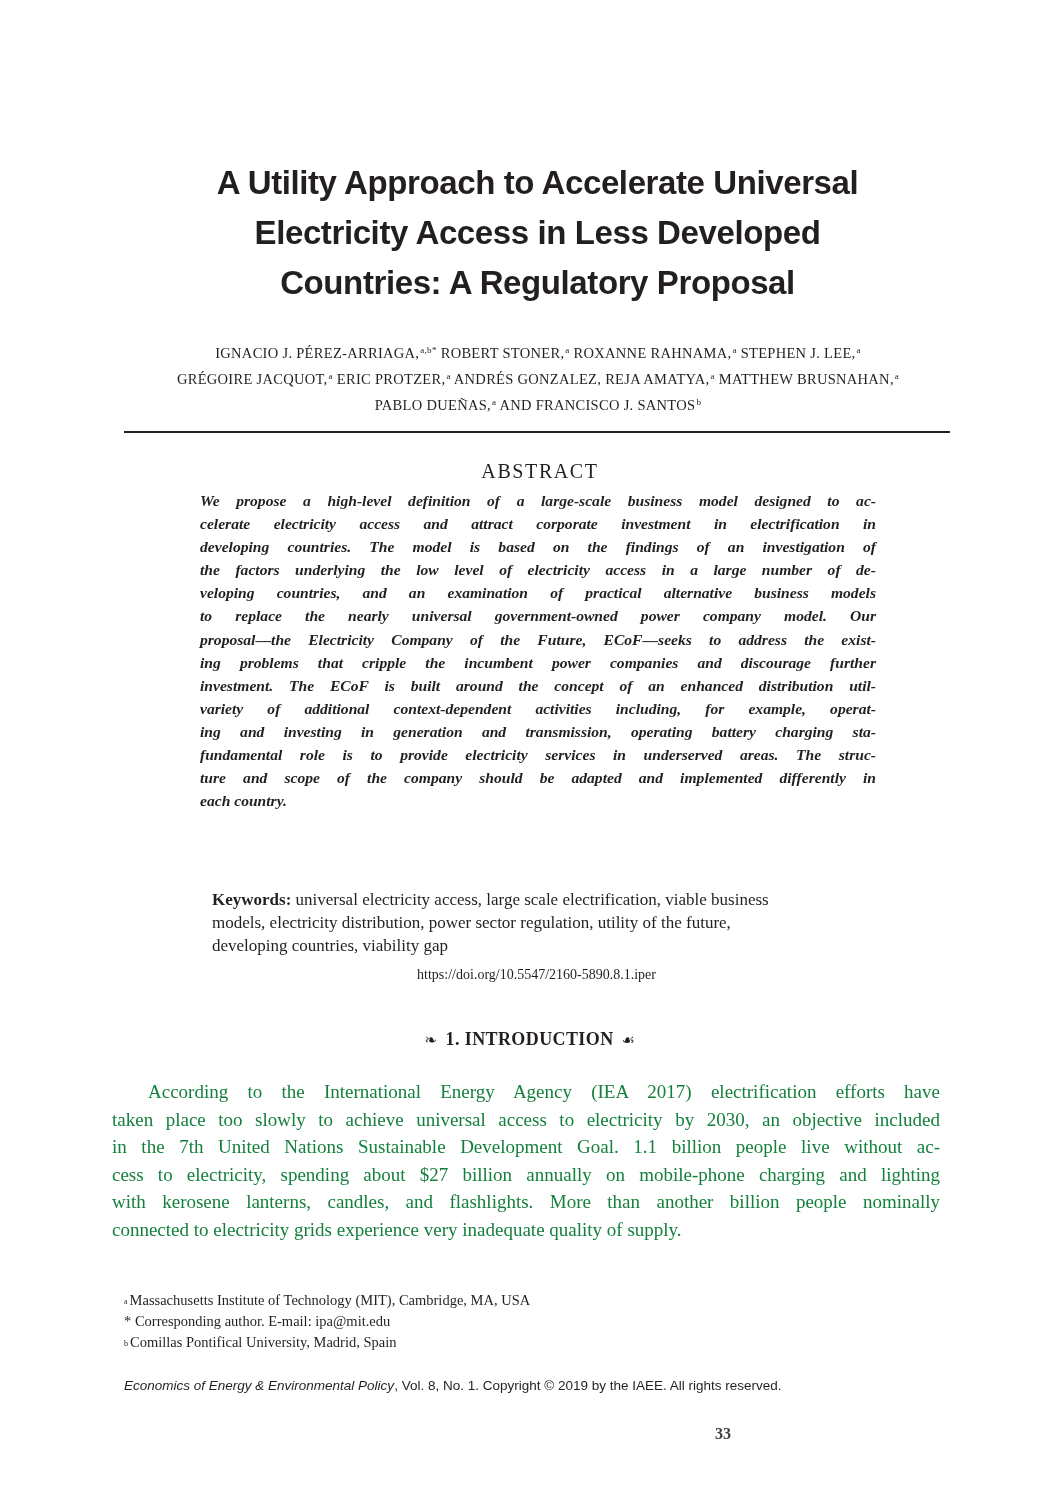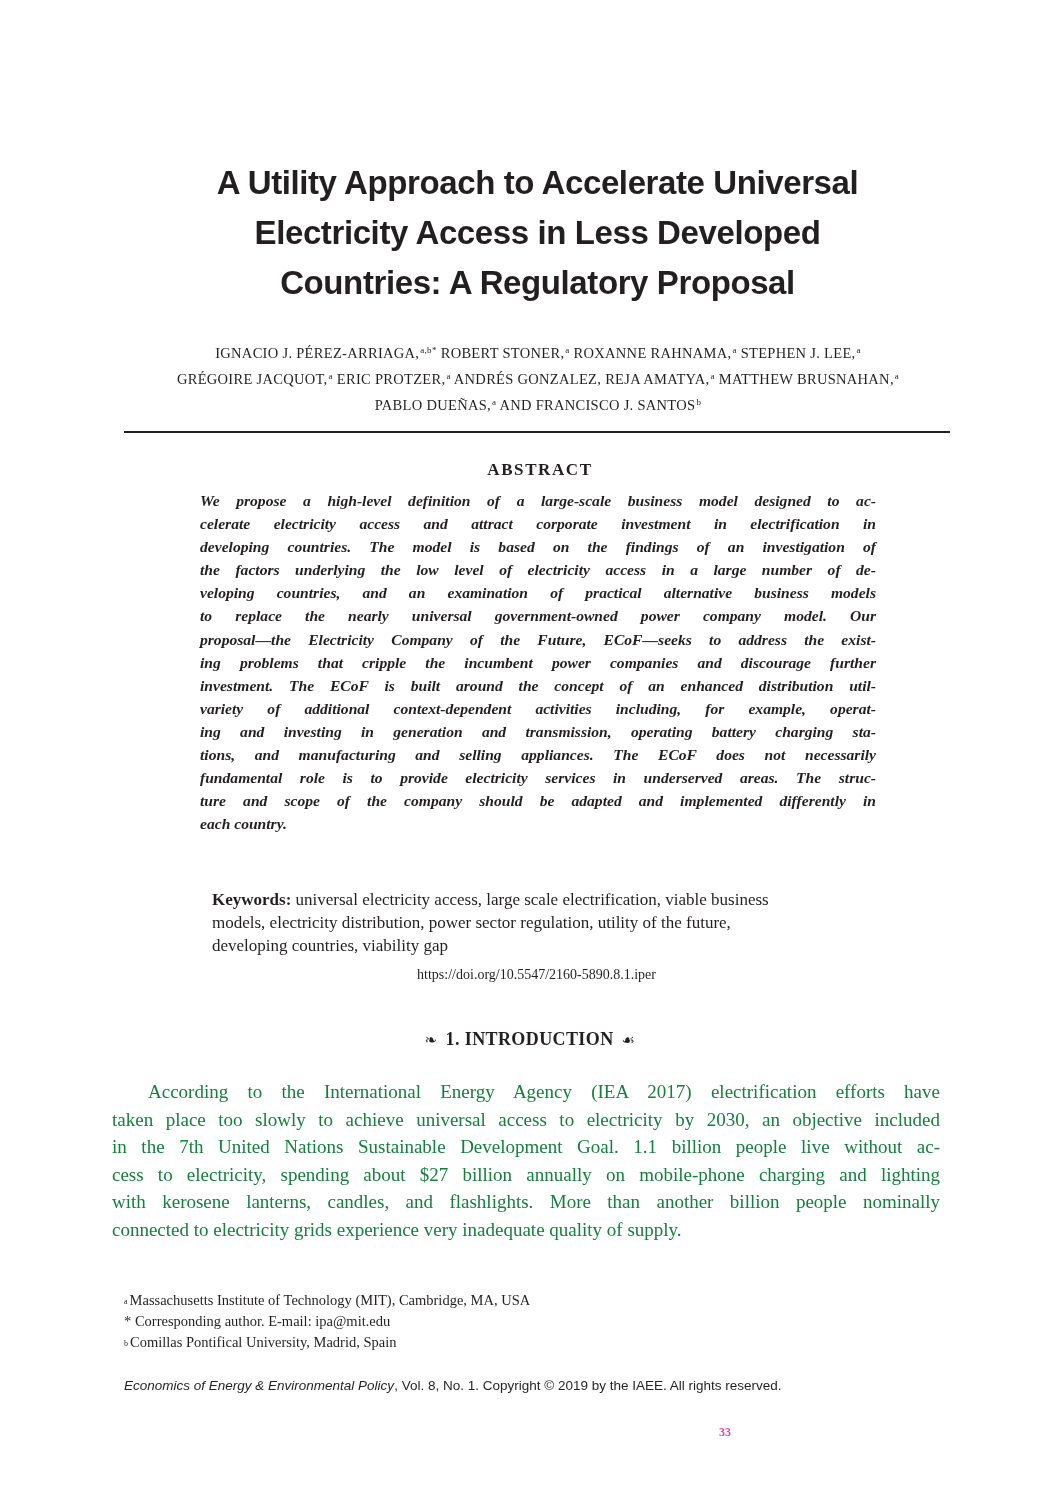--- a/index.html
+++ b/index.html
@@ -27,21 +27,21 @@
 
   .rule {
     position: absolute; left: 124px; width: 826px; top: 431px; height: 2px;
     background: #231f20;
   }
 
   .abstract-heading {
     position: absolute; left: 200px; width: 680px; top: 460px;
     text-align: center;
     font-family: "Liberation Serif", serif;
-    font-size: 17px; font-weight: 700; letter-spacing: 1.6px;
+    font-size: 20px; font-weight: 400; letter-spacing: 1.6px;
   }
 
   .abstract-body {
     position: absolute; left: 200px; width: 676px; top: 489px;
     font-family: "Liberation Serif", serif;
     font-style: italic; font-weight: 700;
     font-size: 15.6px; line-height: 23.1px;
     text-align: justify; color: #231f20;
   }
   .abstract-body .line { display: block; text-align: justify; text-align-last: justify; white-space: nowrap; }
@@ -89,21 +89,21 @@
   .journal-footer {
     position: absolute; left: 124px; top: 1378px;
     font-family: "Liberation Sans", sans-serif;
     font-size: 13.5px; color: #231f20; white-space: nowrap;
   }
   .journal-footer .journal-name { font-style: italic; }
 
   .page-number {
     position: absolute; right: 100px; top: 1425px;
     font-family: "Liberation Serif", serif;
-    font-size: 12px; font-weight: 700; color: #ec4899;
+    font-size: 16px; font-weight: 700; color: #404040;
   }
 </style>
 </head>
 <body>
 
 <div class="page">
 
   <h1 class="title" style="margin:0;">
     <span>A Utility Approach to Accelerate Universal</span>
     <span>Electricity Access in Less Developed</span>
@@ -139,21 +139,20 @@
     <span class="line">celerate electricity access and attract corporate investment in electrification in</span>
     <span class="line">developing countries. The model is based on the findings of an investigation of</span>
     <span class="line">the factors underlying the low level of electricity access in a large number of de-</span>
     <span class="line">veloping countries, and an examination of practical alternative business models</span>
     <span class="line">to replace the nearly universal government-owned power company model. Our</span>
     <span class="line">proposal—the Electricity Company of the Future, ECoF—seeks to address the exist-</span>
     <span class="line">ing problems that cripple the incumbent power companies and discourage further</span>
     <span class="line">investment. The ECoF is built around the concept of an enhanced distribution util-</span>
     <span class="line">variety of additional context-dependent activities including, for example, operat-</span>
     <span class="line">ing and investing in generation and transmission, operating battery charging sta-</span>
-    <span class="line">tions, and manufacturing and selling appliances. The ECoF does not necessarily</span>
     <span class="line">fundamental role is to provide electricity services in underserved areas. The struc-</span>
     <span class="line">ture and scope of the company should be adapted and implemented differently in</span>
     <span class="line last">each country.</span>
   </div>
 
   <div class="keywords">
     <span class="line"><span class="label">Keywords:</span><span> universal electricity access, large scale electrification, viable business</span></span>
     <span class="line">models, electricity distribution, power sector regulation, utility of the future,</span>
     <span class="line">developing countries, viability gap</span>
   </div>

